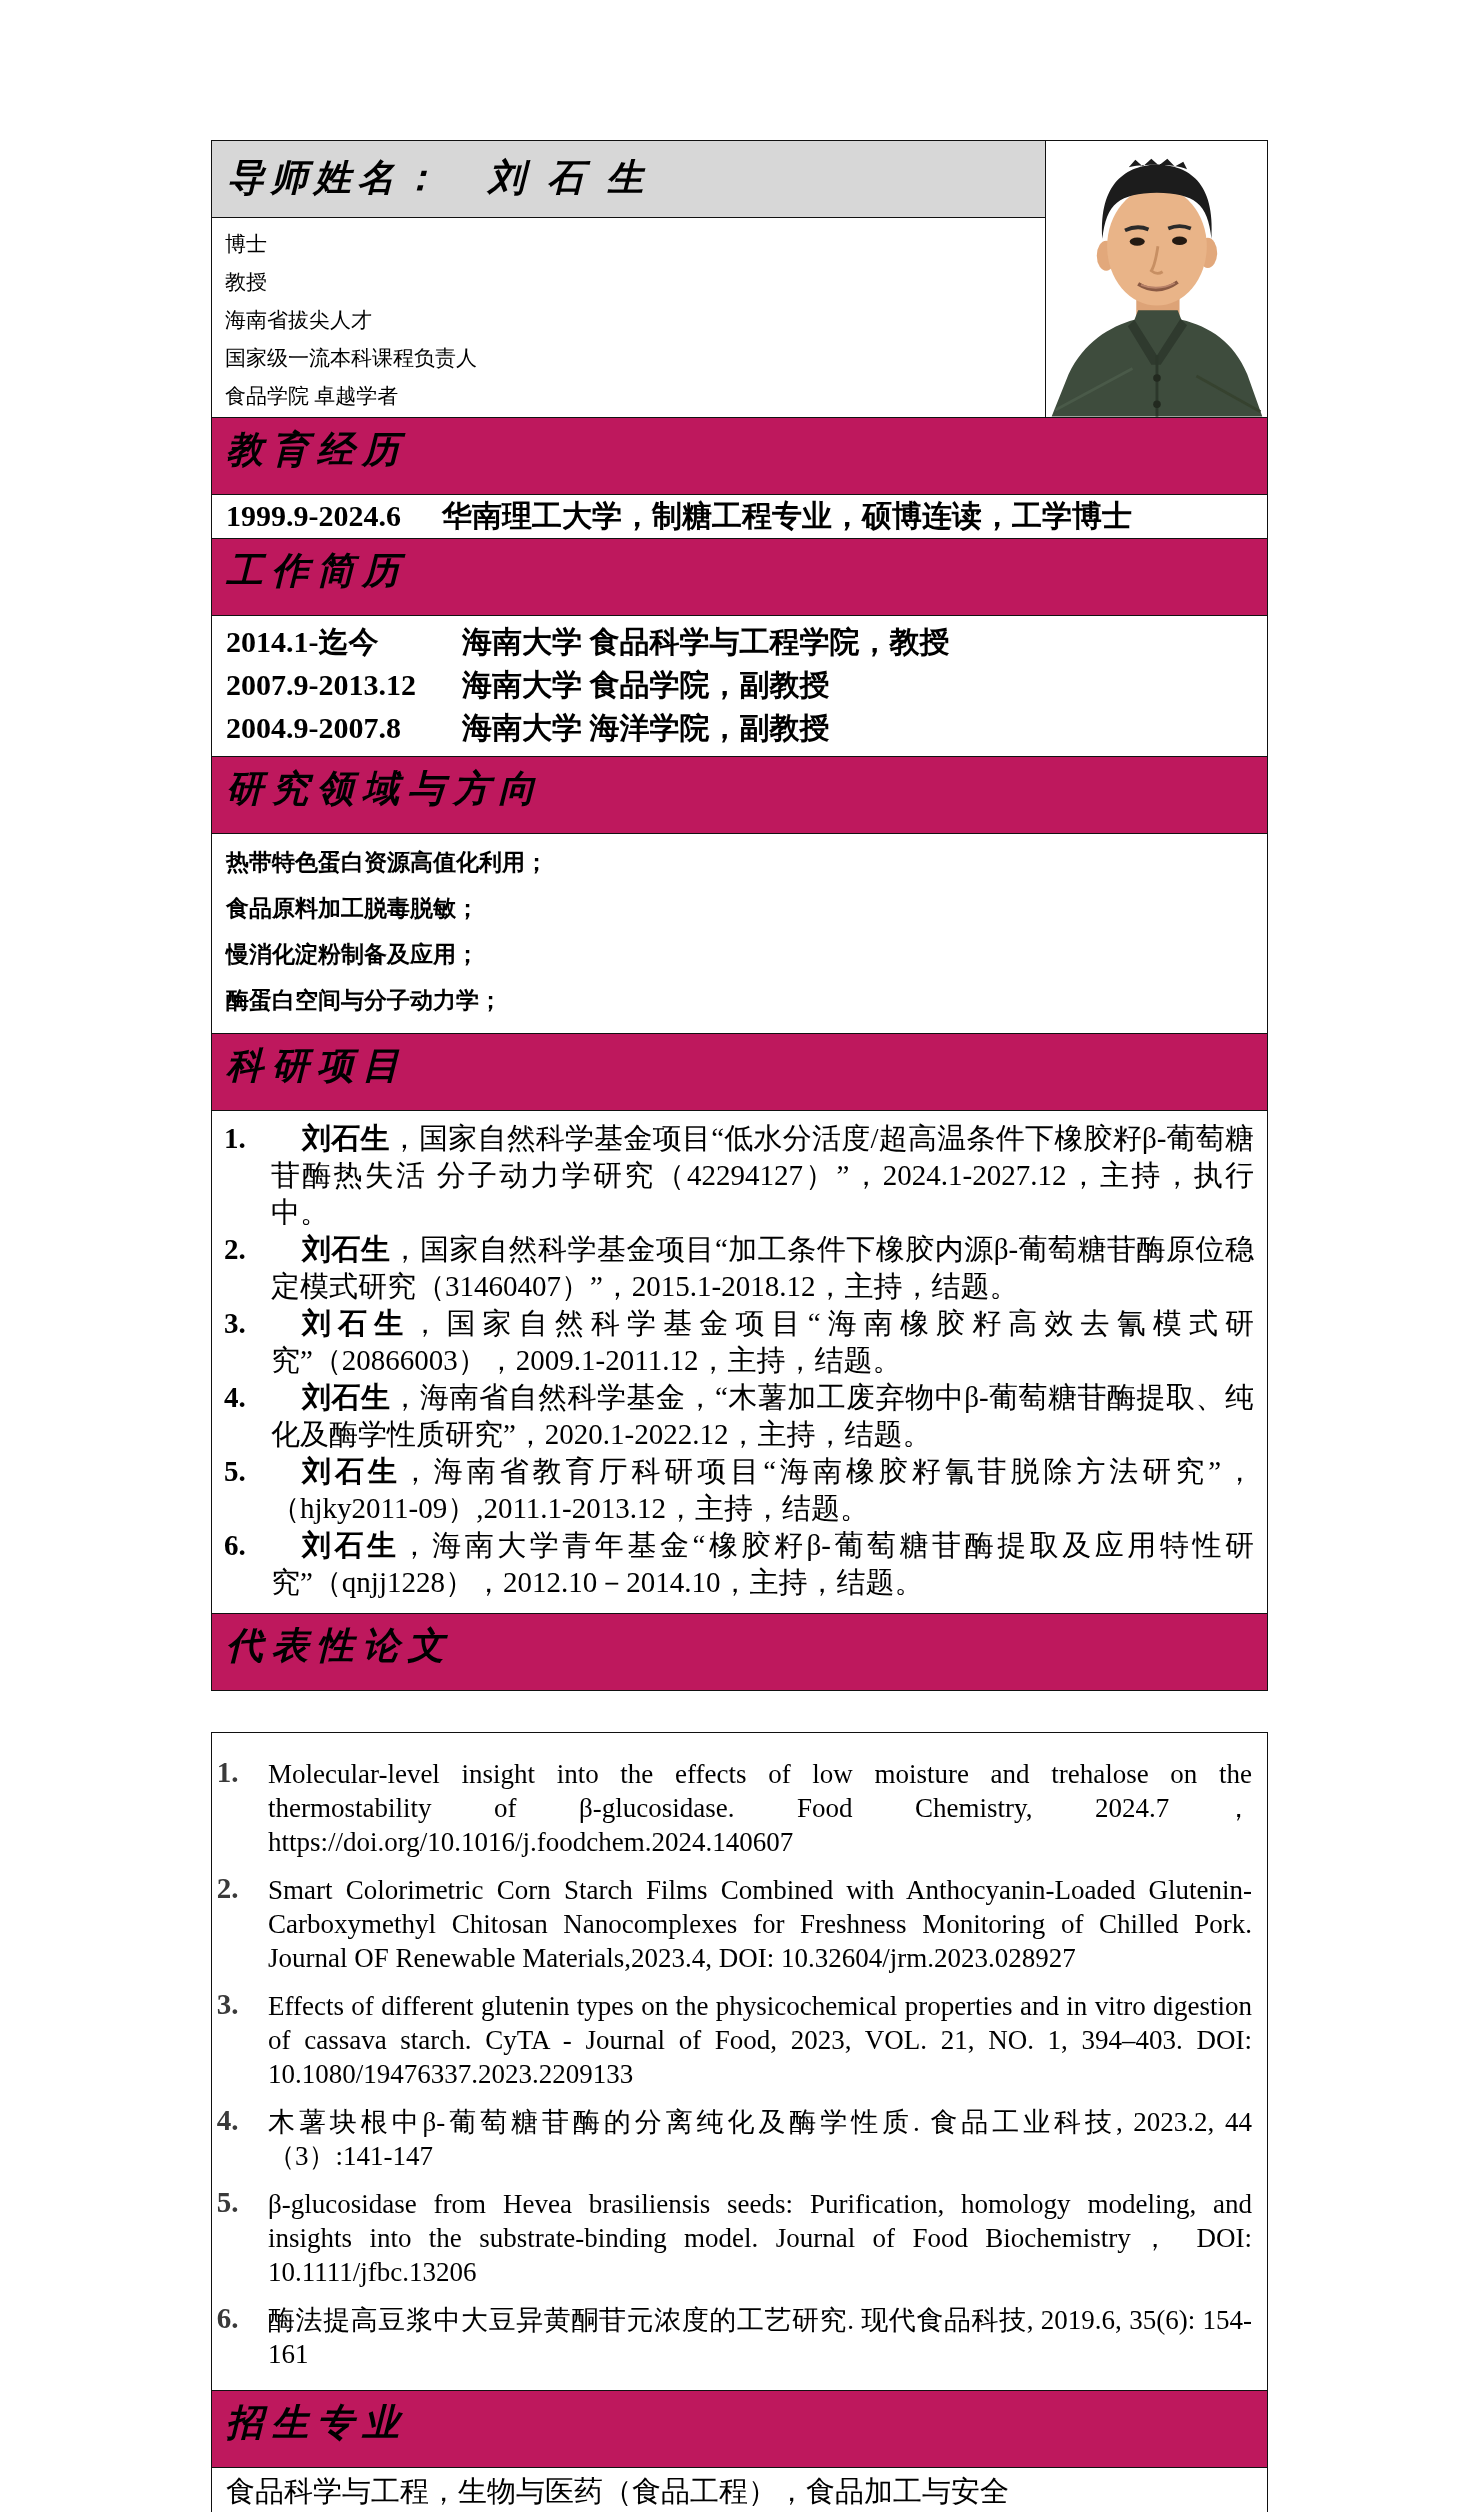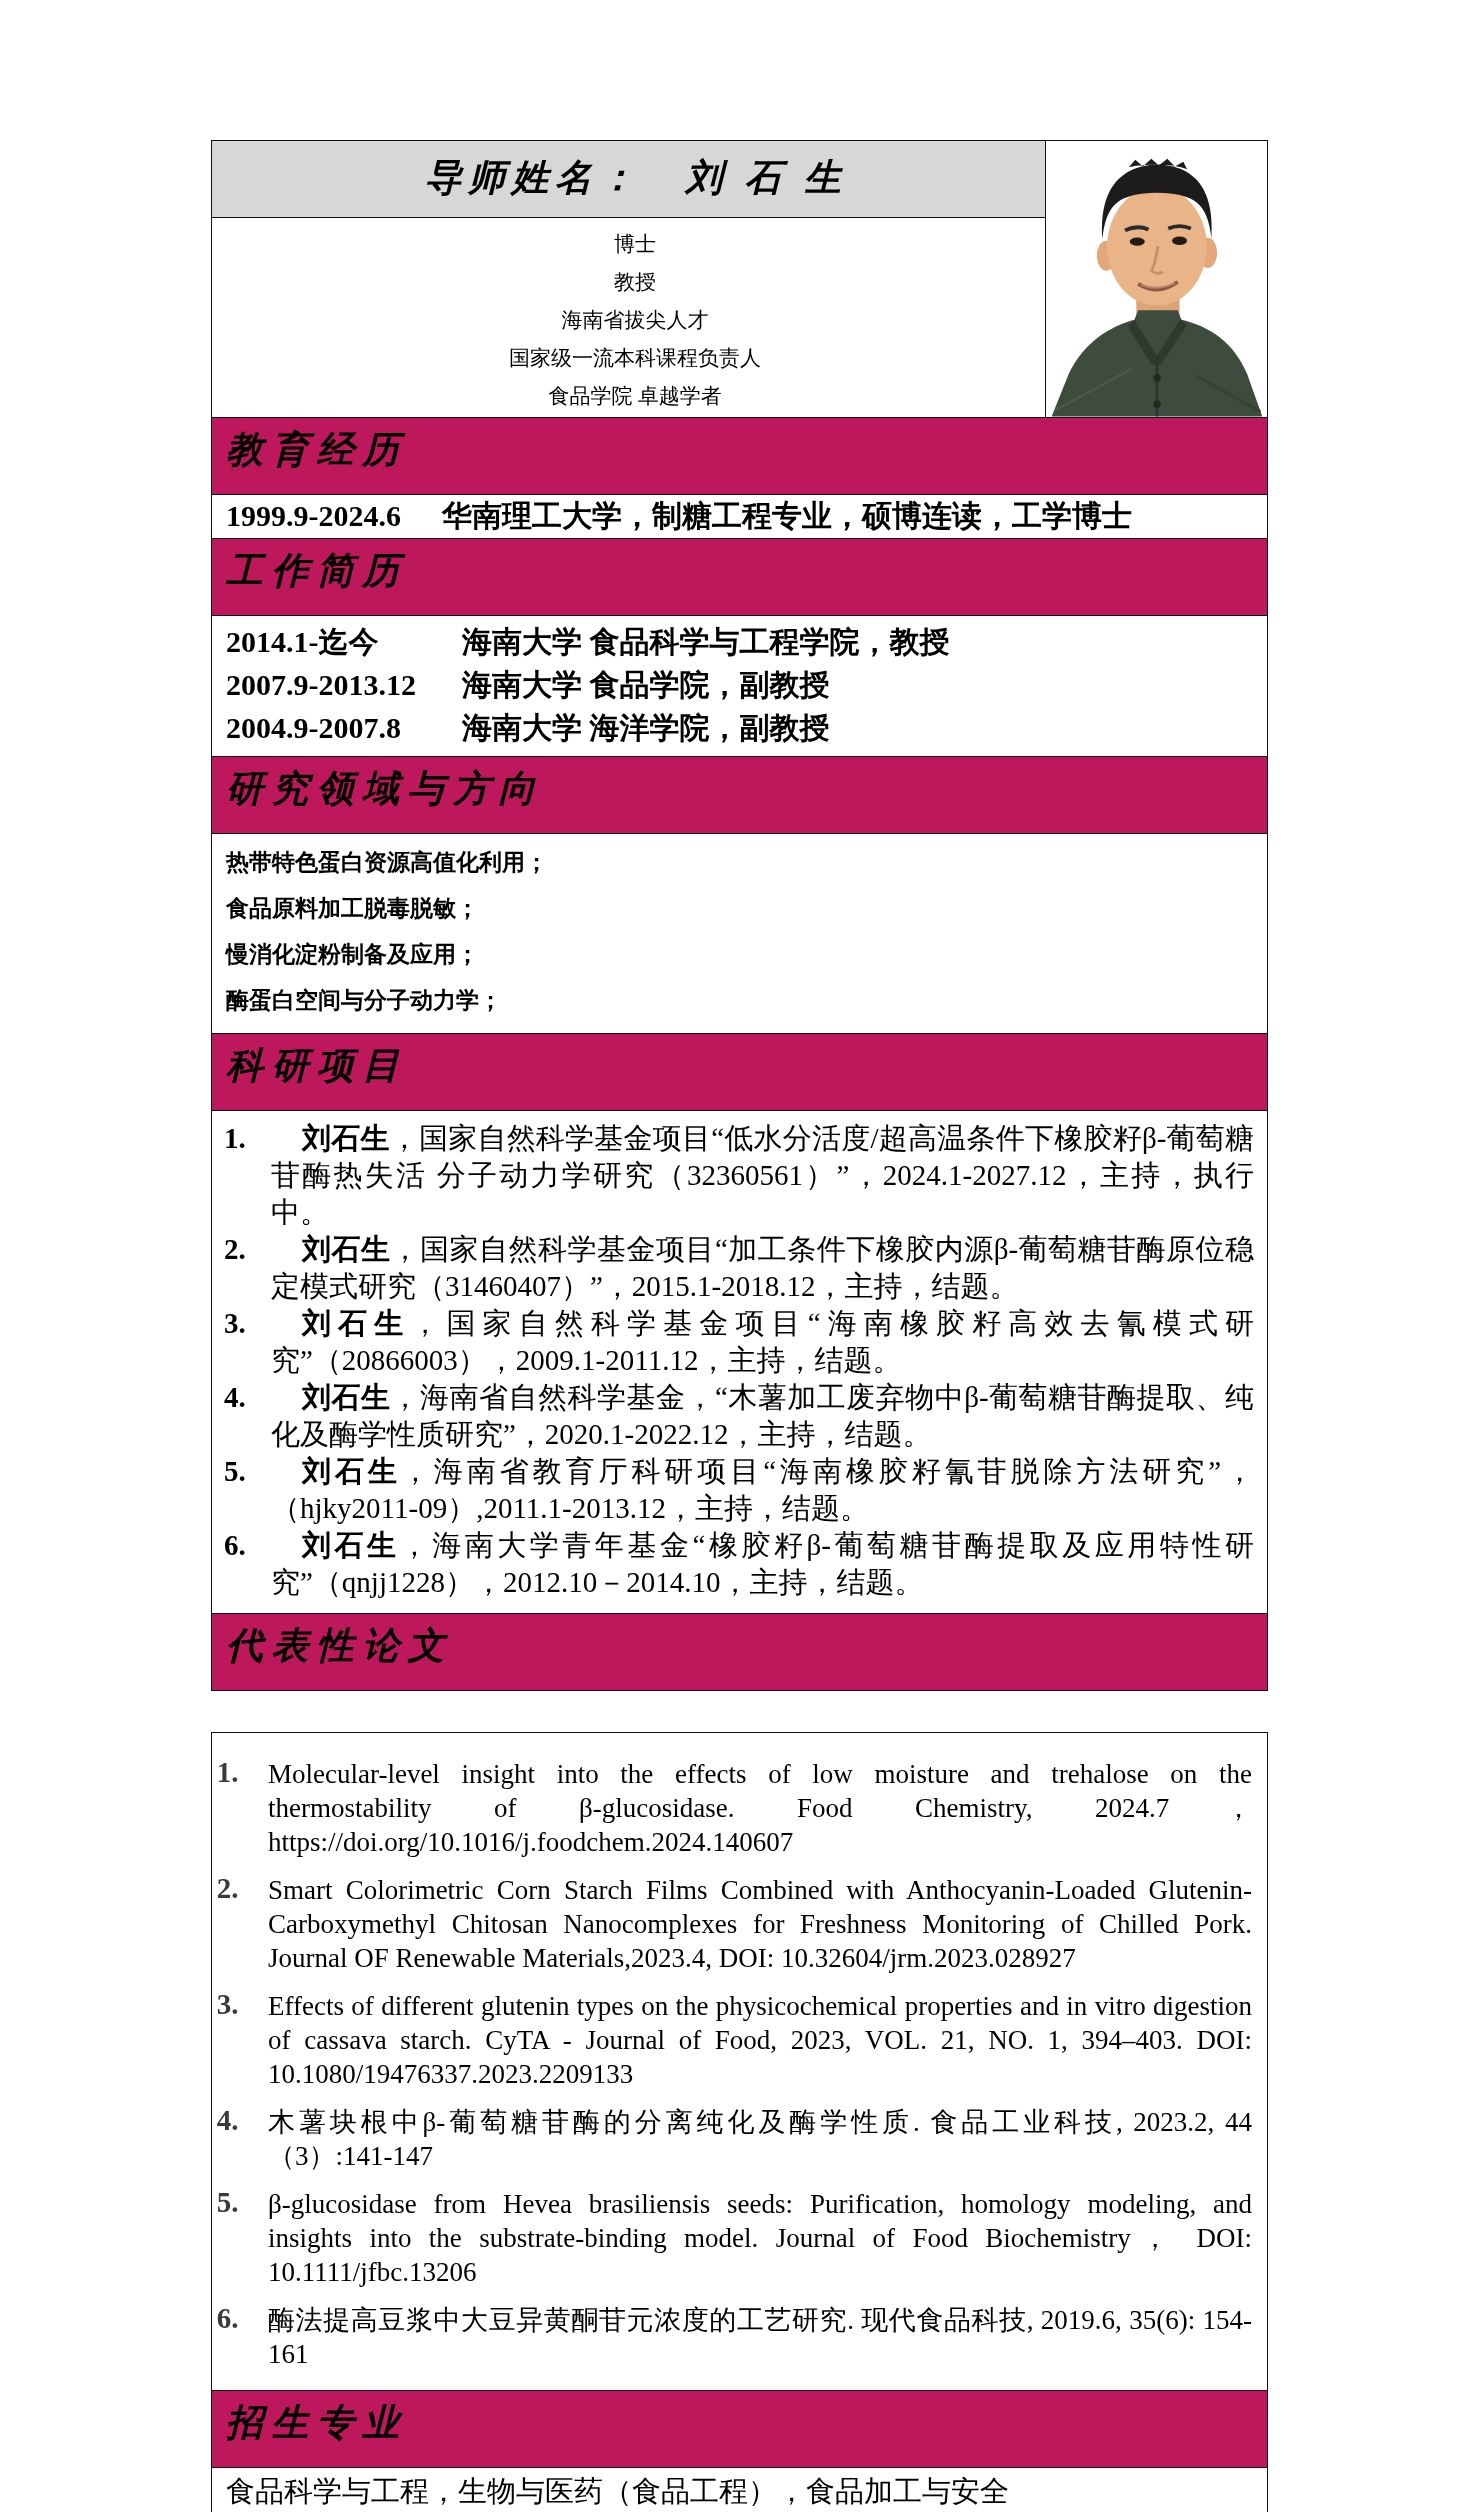--- a/index.html
+++ b/index.html
@@ -17,21 +17,21 @@
     width:1057px;
   }
   .tbl{
     border:1.9px solid #111;
     background:#fff;
     box-sizing:border-box;
   }
   .tbl2{margin-top:41px;}
   
   .top-flex{display:flex;align-items:stretch;}
-  .top-left{width:833px;flex:none;display:flex;flex-direction:column;text-align:center;}
+  .top-left{width:833px;flex:none;display:flex;flex-direction:column;}
   .name-row{
     background:#d7d7d7;
     height:77px;box-sizing:border-box;
     border-bottom:1.9px solid #111;
     padding:15px 0 0 15px;
     font-size:37px;font-weight:bold;font-style:italic;
     letter-spacing:6.5px;line-height:43px;
   }
   .titles-row{
     height:197px;box-sizing:border-box;
@@ -164,21 +164,21 @@
         <div>食品原料加工脱毒脱敏；</div>
         <div>慢消化淀粉制备及应用；</div>
         <div>酶蛋白空间与分子动力学；</div>
       </div>
 
       <div class="sec-head">
         <span>科研项目</span>
       </div>
       <div class="projects">
         <div class="proj-item">
-          <span class="proj-num">1.</span><span class="proj-lead">刘石生</span><span>，国家自然科学基金项目“低水分活度/超高温条件下橡胶籽β-葡萄糖苷酶热失活 分子动力学研究（32360561）”，2024.1-2027.12，主持，执行中。</span>
+          <span class="proj-num">1.</span><span class="proj-lead">刘石生</span><span>，国家自然科学基金项目“低水分活度/超高温条件下橡胶籽β-葡萄糖苷酶热失活 分子动力学研究（42294127）”，2024.1-2027.12，主持，执行中。</span>
         </div>
         <div class="proj-item">
           <span class="proj-num">2.</span><span class="proj-lead">刘石生</span><span>，国家自然科学基金项目“加工条件下橡胶内源β-葡萄糖苷酶原位稳定模式研究（31460407）”，2015.1-2018.12，主持，结题。</span>
         </div>
         <div class="proj-item">
           <span class="proj-num">3.</span><span class="proj-lead">刘石生</span><span>，国家自然科学基金项目“海南橡胶籽高效去氰模式研究”（20866003），2009.1-2011.12，主持，结题。</span>
         </div>
         <div class="proj-item">
           <span class="proj-num">4.</span><span class="proj-lead">刘石生</span><span>，海南省自然科学基金，“木薯加工废弃物中β-葡萄糖苷酶提取、纯化及酶学性质研究”，2020.1-2022.12，主持，结题。</span>
         </div>

